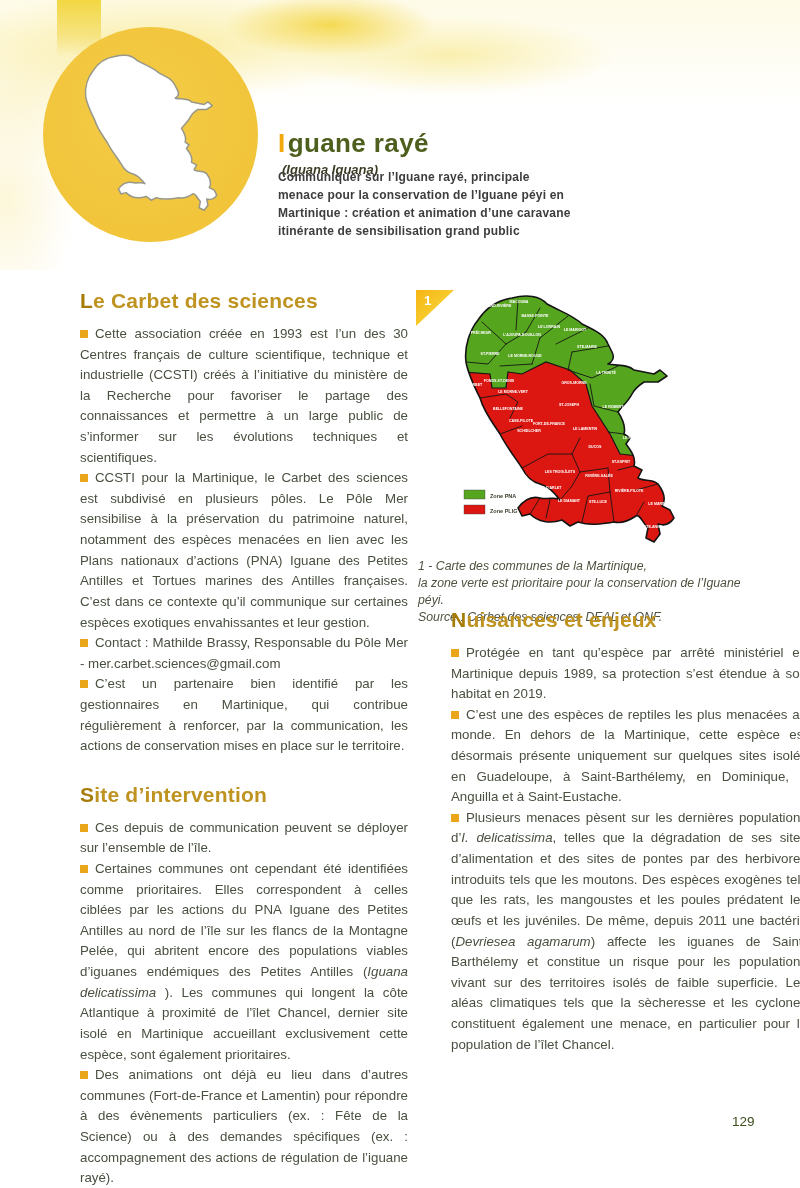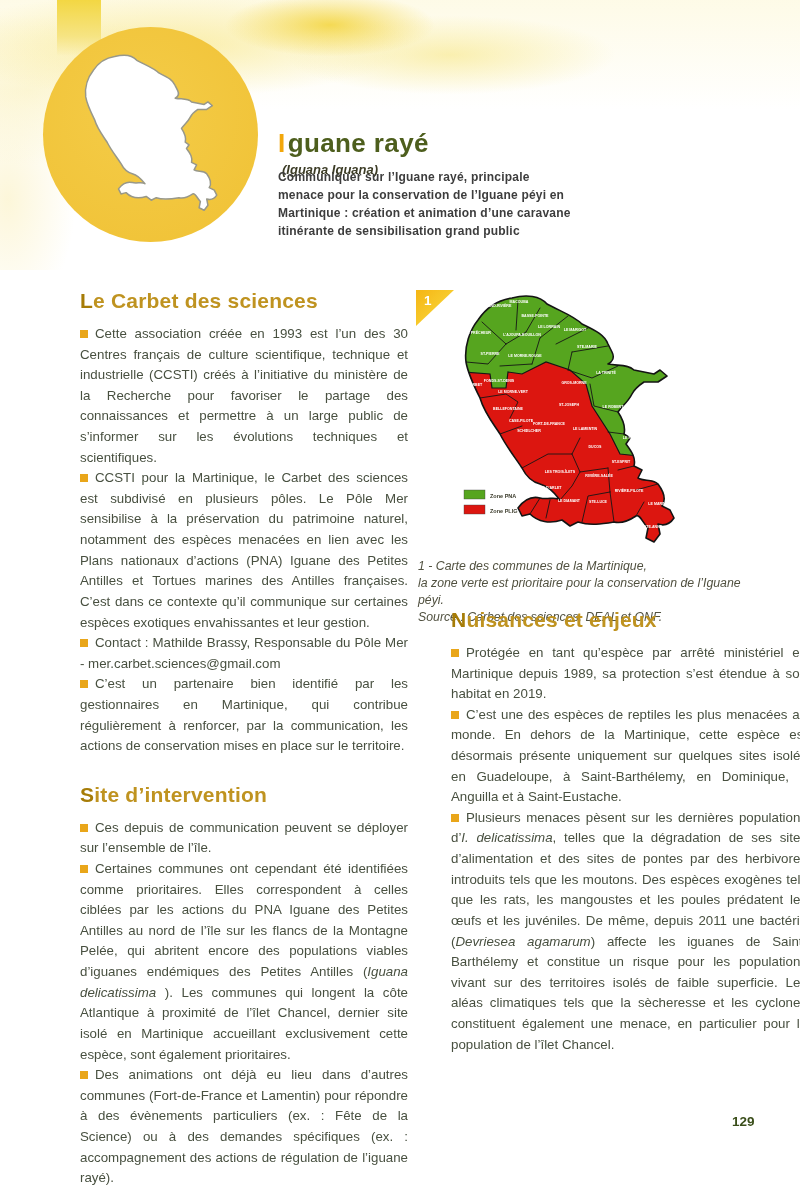--- a/index.html
+++ b/index.html
@@ -47,21 +47,21 @@
   .fig-marker{position:absolute;left:0;top:4px;width:38px;height:36px;
     clip-path:polygon(0 0,100% 0,0 100%);
     background:linear-gradient(135deg,#f5b514 0%,#f8d235 70%);
     color:#fff;font-weight:bold;font-size:13.5px;padding:3px 0 0 8px;box-sizing:border-box;}
   .map-wrap{position:relative;margin-left:6px;}
   .commune-label{font:bold 3.6px "Liberation Sans",sans-serif;fill:#ffffff;text-anchor:middle;}
   .legend-label{font:bold 5.5px "Liberation Sans",sans-serif;fill:#3a3a2a;}
   .caption{margin:6px 0 8px 2px;font-style:italic;font-size:12.3px;color:#515140;line-height:1.38;}
 
   .page-number{position:absolute;left:732px;top:1114px;width:46px;text-align:left;
-    font-size:13.5px;font-weight:bold;color:#3a4e1a;}
+    font-size:13.5px;font-weight:normal;color:#3a4e1a;}
 </style>
 </head>
 <body>
 
 <div class="page">
 
   <div class="top-wash"></div>
   <div class="top-band"></div>
 
   <div class="logo-circle">

